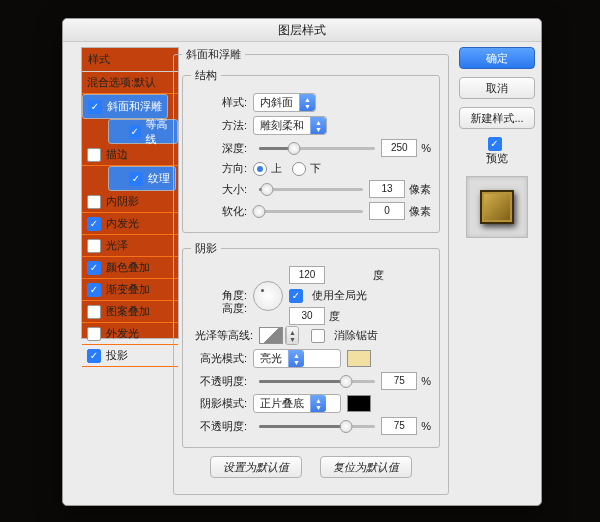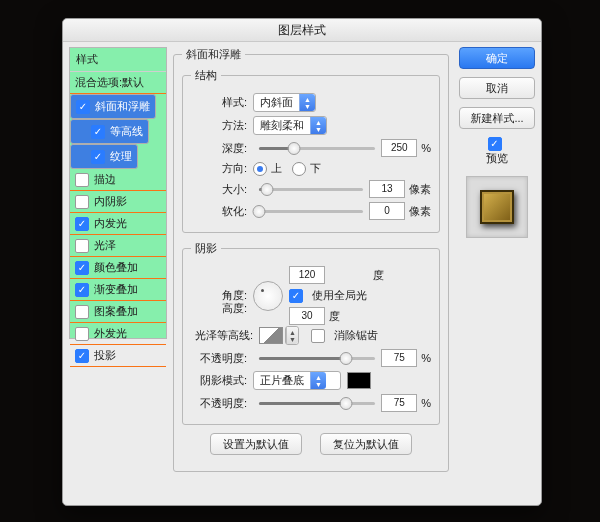--- a/index.html
+++ b/index.html
@@ -1,24 +1,24 @@
 <!DOCTYPE html>
 <html><head>
 <meta charset="utf-8">
 <style>
   html,body{margin:0;padding:0;background:#0b0908;width:600px;height:522px;font-family:"Helvetica Neue",Arial,sans-serif;font-size:11px;color:#222;}
   .window{position:absolute;left:62px;top:18px;width:478px;height:486px;background:#ececec;border:1px solid #9a9a9a;border-radius:5px;box-shadow:0 8px 24px rgba(0,0,0,.55);}
   .titlebar{height:22px;line-height:22px;text-align:center;font-size:12px;border-bottom:1px solid #c9c9c9;border-radius:5px 5px 0 0;background:linear-gradient(#f6f6f6,#e2e2e2);}
   .content{position:absolute;left:6px;right:6px;top:28px;bottom:6px;}
   
-  .stylelist{position:absolute;left:0;top:0;width:96px;height:290px;background:#86efac;border:1px solid #b7b7b7;font-size:11px;}
+  .stylelist{position:absolute;left:12px;top:0;width:96px;height:290px;background:#c2410c;border:1px solid #b7b7b7;font-size:11px;}
   .slhead{padding:4px 6px;border-bottom:1px solid #cfcfcf;}
   .slrow{display:flex;align-items:center;padding:3px 5px;border-bottom:1px solid #f97316;position:relative;cursor:default;}
   .slrow.sel{background:#3e7fe1;color:#fff;}
-  .slrow.ind{padding-left:20px;}
+  .slrow.ind{padding-left:20px;margin-left:26px;}
   .chk{display:inline-flex;width:12px;height:12px;border:1px solid #999;border-radius:2px;background:#fff;margin-right:5px;align-items:center;justify-content:center;font-size:10px;line-height:10px;}
   .chk.on{background:#2a7cff;border-color:#2a7cff;color:#fff;}
   .chk.on::before{content:"✓";}
   
   .actions{position:absolute;right:0;top:0;width:76px;}
   .btn{display:block;width:74px;height:20px;margin-bottom:8px;border:1px solid #b2b2b2;border-radius:4px;background:linear-gradient(#fdfdfd,#e9e9e9);text-align:center;line-height:20px;font-size:11px;cursor:default;}
   .btn.primary{background:linear-gradient(#5aa2ff,#2a78f0);border-color:#2a64c7;color:#fff;}
   .previewrow{display:flex;align-items:center;margin-top:6px;flex-direction:column;}
   .previewbox{width:60px;height:60px;margin:10px auto 0;background:#dcdcdc;border:1px solid #bbb;display:flex;align-items:center;justify-content:center;box-shadow:inset 0 0 4px rgba(0,0,0,.15);}
   .thumb{width:30px;height:30px;background:linear-gradient(135deg,#d8b44f,#7a5b14);border:2px solid #3b2d08;box-shadow:2px 3px 6px rgba(0,0,0,.7),inset 0 0 0 2px #b5933d;}
@@ -41,21 +41,21 @@
   .unit{margin-left:4px;}
   .radio{display:inline-flex;align-items:center;margin-right:10px;}
   .rdot{width:12px;height:12px;border:1px solid #8f8f8f;border-radius:50%;background:#fff;margin-right:4px;display:flex;align-items:center;justify-content:center;}
   .rdot.on::before{content:"";width:6px;height:6px;border-radius:50%;background:#3a7cf0;}
   .dial{width:28px;height:28px;border:1px solid #a8a8a8;border-radius:50%;background:radial-gradient(#fff,#e6e6e6);margin-right:6px;position:relative;}
   .dial::after{content:"";position:absolute;width:3px;height:3px;background:#555;border-radius:50%;left:7px;top:7px;}
   .swatch{width:22px;height:15px;border:1px solid #8f8f8f;}
   .swatch.gold{background:#f2e0a3;}
   .swatch.black{background:#000;}
   .contour{width:22px;height:15px;border:1px solid #8f8f8f;background:linear-gradient(135deg,#fff 0 49%,#888 51% 100%);margin-right:2px;}
-  .footer{display:flex;justify-content:center;gap:18px;margin-top:2px;}
+  .footer{display:flex;justify-content:center;gap:18px;margin-top:2px;font-style:italic;}
   .footer .btn{width:90px;}
 </style>
 </head>
 <body>
 
 <div class="window">
   <div class="titlebar">
     <span>图层样式</span>
   </div>
   <div class="content">
@@ -64,26 +64,26 @@
       <div class="slhead">样式</div>
       <div class="slrow">
         <span>混合选项:默认</span>
       </div>
       <div id="stylist"><div class="slrow sel">
             <span class="chk on"></span>
             <span>斜面和浮雕</span>
           </div><div class="slrow sel ind">
             <span class="chk on"></span>
             <span>等高线</span>
+          </div><div class="slrow">
+            <span class="chk"></span>
+            <span>描边</span>
           </div><div class="slrow sel ind">
             <span class="chk on"></span>
             <span>纹理</span>
-          </div><div class="slrow">
-            <span class="chk"></span>
-            <span>描边</span>
           </div><div class="slrow">
             <span class="chk"></span>
             <span>内阴影</span>
           </div><div class="slrow">
             <span class="chk on"></span>
             <span>内发光</span>
           </div><div class="slrow">
             <span class="chk"></span>
             <span>光泽</span>
           </div><div class="slrow">
@@ -211,20 +211,29 @@
             <span class="contour"></span>
             <span class="sel plain" style="width:12px">
                 <span class="arr"></span>
               </span>
             <span style="width:12px"></span>
             <span class="chk"></span>
             <span style="margin-left:4px">消除锯齿</span>
           </div>
 
           <div class="row">
+            <span class="lab" style="width:56px">高光模式:</span>
+            <span class="sel" style="min-width:86px">
+                <span class="txt">亮光</span>
+                <span class="arr"></span>
+              </span>
+            <span style="width:6px"></span>
+            <span class="swatch gold"></span>
+          </div>
+          <div class="row">
             <span class="lab" style="width:56px">不透明度:</span>
             <span class="slider">
                 <span class="track"></span>
                 <span class="fill" style="width:75%"></span>
                 <span class="knob" style="left:75%"></span>
               </span>
             <span class="numbox">75</span>
             <span class="unit">%</span>
           </div>
 

